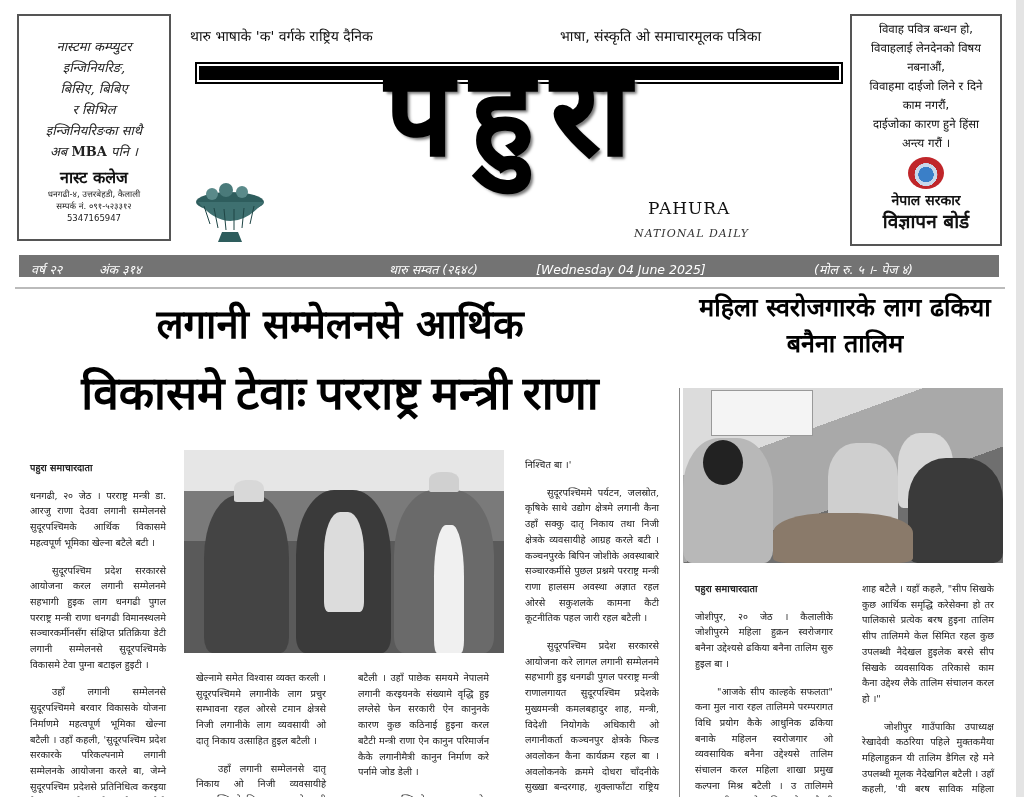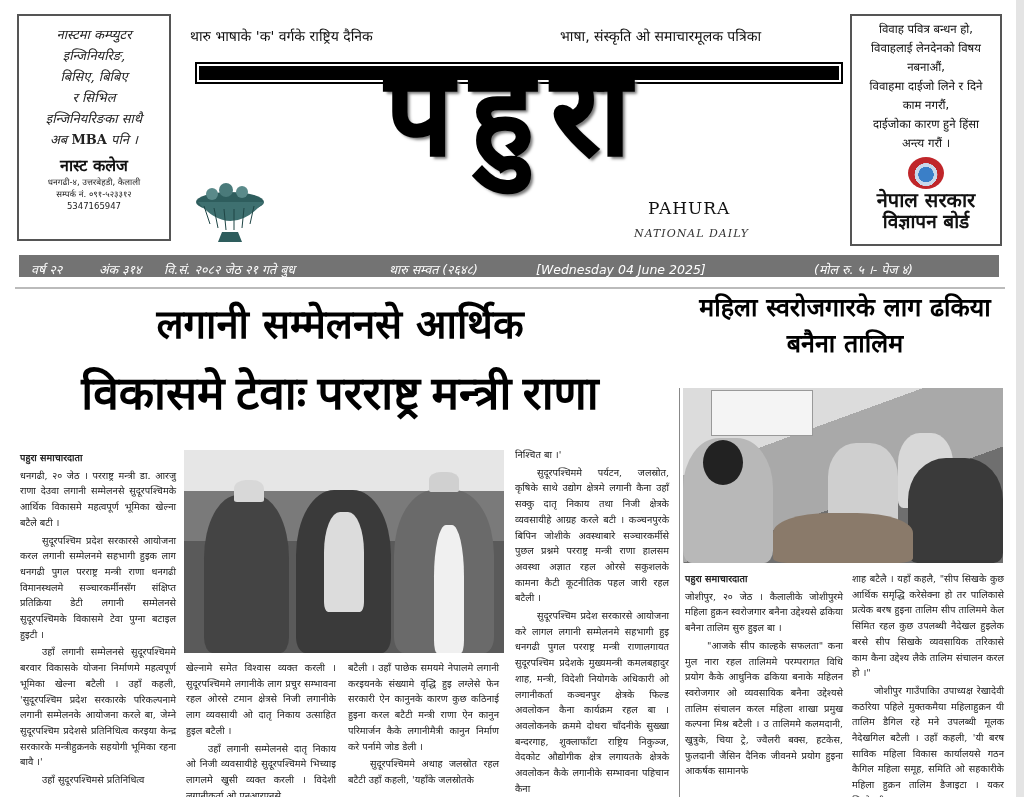--- a/index.html
+++ b/index.html
@@ -1,46 +1,46 @@
 <!DOCTYPE html>
 <html><head>
 <meta charset="utf-8">
 <style>
   html,body{margin:0;padding:0;}
   body{width:1024px;height:797px;overflow:hidden;background:#ececec;font-family:"DejaVu Sans",sans-serif;color:#111;position:relative;}
   .page{position:absolute;left:0;top:0;width:1016px;height:797px;background:#fff;}
   .ad-box{position:absolute;border:2px solid #555;background:#fff;box-sizing:border-box;text-align:center;}
-  .ad-left{left:17px;top:14px;width:154px;height:227px;padding:8px 3px;}
+  .ad-left{left:17px;top:14px;width:154px;height:227px;padding:20px 3px;}
   .ad-left .line{font-family:"DejaVu Serif",serif;font-style:italic;font-size:13px;line-height:21px;color:#222;}
   .ad-left .line b{font-style:normal;font-weight:bold;}
   .ad-left .college{font-weight:bold;font-size:16px;margin-top:6px;line-height:20px;}
   .ad-left .small{font-size:8.5px;line-height:12px;color:#222;}
   .ad-right{left:850px;top:14px;width:152px;height:232px;padding:4px 2px;}
   .ad-right .line{font-size:11.5px;line-height:19px;color:#111;}
   .emblem{width:36px;height:32px;margin:4px auto 2px;border-radius:50%;background:radial-gradient(circle at 50% 55%,#3a7fc8 0 30%,#c8d8ea 31% 45%,#c0262a 46% 100%);}
-  .ad-right .gov{font-weight:bold;font-size:20px;line-height:19px;}
+  .ad-right .gov{font-weight:bold;font-size:14px;line-height:19px;}
   .ad-right .board{font-weight:bold;font-size:19px;line-height:22px;}
   .tagline{position:absolute;top:26px;font-size:14px;color:#111;}
   .tag-left{left:190px;}
   .tag-right{left:560px;}
   .masthead{position:absolute;left:197px;top:60px;width:640px;height:112px;}
   .mast-bar{position:absolute;left:0;top:4px;width:640px;height:14px;background:#000;border:2px solid #fff;outline:2px solid #000;}
   .mast-text{position:absolute;left:0;top:-22px;width:640px;text-align:center;font-family:"DejaVu Sans",sans-serif;font-weight:bold;font-size:118px;line-height:150px;letter-spacing:18px;color:#000;-webkit-text-stroke:2px #000;text-shadow:3px 3px 3px #777;}
   .basket{position:absolute;left:190px;top:180px;width:82px;height:65px;}
   .pahura-en{position:absolute;left:648px;top:198px;font-family:"DejaVu Serif",serif;font-weight:normal;font-size:17px;letter-spacing:1px;}
   .nat-daily{position:absolute;left:634px;top:227px;font-family:"DejaVu Serif",serif;font-style:italic;font-size:11px;letter-spacing:1px;color:#333;}
   .dateline{position:absolute;left:19px;top:255px;width:980px;height:22px;background:#737373;color:#fff;font-size:12.5px;line-height:29px;font-style:italic;}
   .dateline span{position:absolute;top:0;white-space:nowrap;}
   .headline{position:absolute;font-weight:bold;color:#000;text-align:center;}
   .hl-main-1{left:0;top:296px;width:680px;font-size:40px;line-height:56px;}
   .hl-main-2{left:0;top:364px;width:680px;font-size:46px;line-height:60px;font-family:Liberation Serif, serif;}
   .hl-side{left:680px;top:290px;width:330px;font-size:25px;line-height:36px;}
   .divider-top{position:absolute;left:15px;top:287px;width:990px;height:2px;background:#bbb;}
   .col{position:absolute;font-family:"DejaVu Serif",serif;font-size:9.6px;line-height:15.7px;color:#222;text-align:justify;}
-  .col p{margin:2px;}
+  .col p{margin:12px;}
   .col .ind{text-indent:22px;}
   .col .by{font-weight:bold;font-family:"DejaVu Sans",sans-serif;font-size:9.5px;}
   .c1{left:18px;top:448px;width:160px;}
   .c2{left:184px;top:658px;width:154px;}
   .c3{left:346px;top:658px;width:155px;}
   .c4{left:513px;top:445px;width:158px;}
   .c5{left:683px;top:569px;width:162px;}
   .c6{left:850px;top:569px;width:156px;}
   .photo{position:absolute;background:#9a9a9a;overflow:hidden;}
   .photo-1{left:184px;top:450px;width:320px;height:203px;background:linear-gradient(180deg,#e6e6e6 0 20%,#7a7a7a 20% 45%,#5a5a5a 45% 100%);}
@@ -104,21 +104,20 @@
     <div class="line">दाईजोका कारण हुने हिंसा</div>
     <div class="line">अन्त्य गरौं ।</div>
     <div class="emblem"></div>
     <div class="gov">नेपाल सरकार</div>
     <div class="board">विज्ञापन बोर्ड</div>
   </div>
 
   <div class="dateline">
     <span style="left:12px">वर्ष २२</span>
     <span style="left:80px">अंक ३१४</span>
-    <span style="left:145px">वि.सं. २०८२ जेठ २१ गते बुध</span>
     <span style="left:370px">थारु सम्वत (२६४८)</span>
     <span style="left:517px">[Wednesday 04 June  2025]</span>
     <span style="left:795px">(मोल रु. ५ ।- पेज ४)</span>
   </div>
 
   <div class="divider-top"></div>
 
   <div class="headline hl-main-1">लगानी सम्मेलनसे आर्थिक</div>
   <div class="headline hl-main-2">विकासमे टेवाः परराष्ट्र मन्त्री राणा</div>
 

